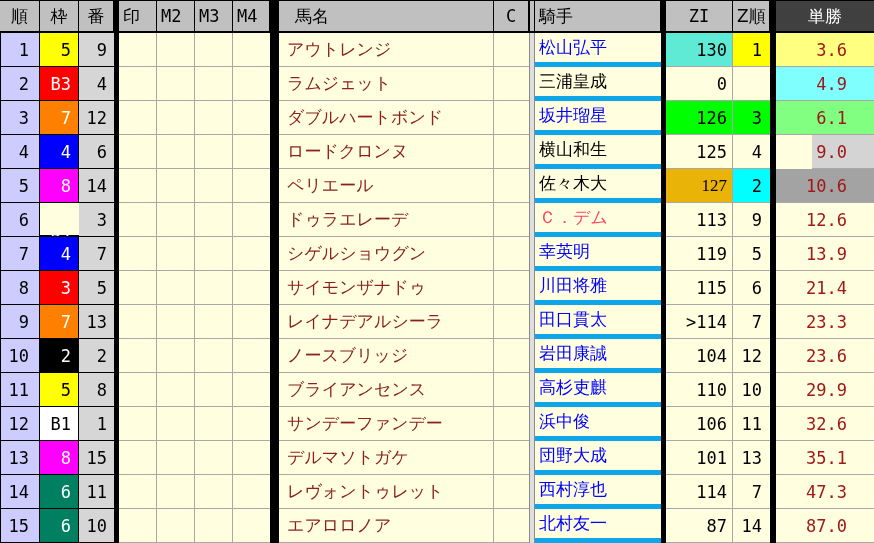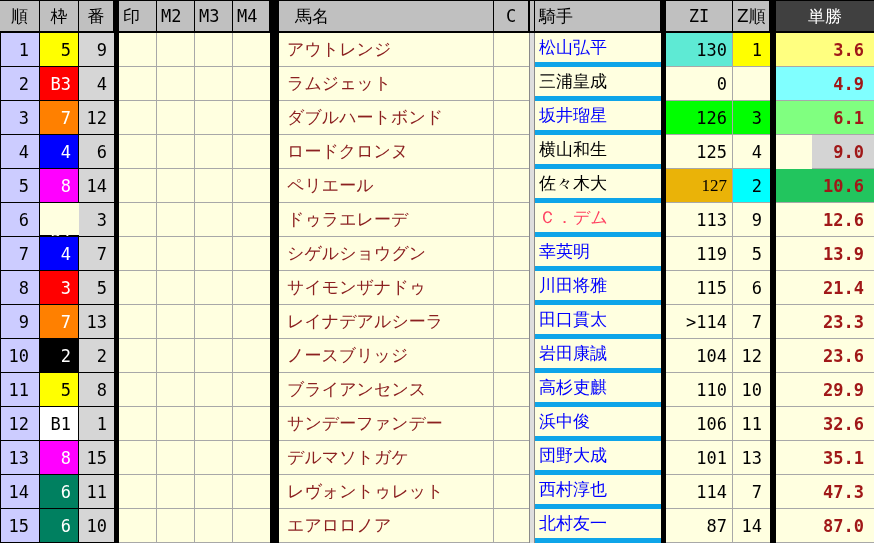--- a/index.html
+++ b/index.html
@@ -41,21 +41,21 @@
   .rank  { background:#ccccff; border-left:1px solid #000; border-right:1px solid #000; border-bottom:1px solid #000; justify-content:flex-end; padding-right:10px; }
   .frame { background:#fff; border-right:1px solid #000; border-bottom:1px solid #000; justify-content:flex-end; padding-right:7px; }
   .num   { background:#d6d6d6; border-bottom:1px solid #000; justify-content:flex-end; padding-right:7px; }
   .mark  { background:#ffffe0; border-right:1px solid #a8a8a8; border-bottom:1px solid #a8a8a8; }
   .mark.last { border-right:none; }
   .horse { background:#ffffe0; border-right:1px solid #a8a8a8; border-bottom:1px solid #a8a8a8; color:#8b2020; padding-left:8px; }
   .ccol  { background:#ffffe0; border-bottom:1px solid #a8a8a8; }
   .jockey{ background:#ffffe0; border-bottom:5px solid #0ea5e9; padding-left:4px; }
   .zi    { background:#ffffe0; border-right:1px solid #a8a8a8; border-bottom:1px solid #a8a8a8; justify-content:flex-end; padding-right:5px; }
   .zo    { background:#ffffe0; border-bottom:1px solid #a8a8a8; justify-content:flex-end; padding-right:8px; }
-  .odds  { background:#ffffe0; border-bottom:1px solid #a8a8a8; justify-content:flex-end; padding-right:10px; color:#a01818;font-weight:bold; }
+  .odds  { background:#ffffe0; border-bottom:1px solid #a8a8a8; justify-content:flex-end; padding-right:27px; color:#a01818; }
 </style>
 </head>
 <body>
 
 <div class="table">
 
   <div class="row head">
     <div class="c hc mono">順</div>
     <div class="c hc">枠</div>
     <div class="c hc">番</div>
@@ -172,21 +172,21 @@
     <div class="c mark last"></div>
     <div class="vbar"></div>
     <div class="c horse">ペリエール</div>
     <div class="c ccol"></div>
     <div class="gbar"></div>
     <div class="c jockey" style="color: #000000;">佐々木大</div>
     <div class="vbar"></div>
     <div class="c zi mono" style="background-color: #eab308; font-family: Liberation Serif, serif;">127</div>
     <div class="c zo mono" style="background-color: rgb(0, 255, 255);">2</div>
     <div class="vbar"></div>
-    <div class="c odds mono" style="background-color: #22c55e;">10.6</div>
+    <div class="c odds mono" style="background-color: #a3a3a3;">10.6</div>
   </div>
 
   <div class="row">
     <div class="c rank mono">6</div>
     <div class="c frame mono" style="background-color: rgb(0, 0, 0); color: rgb(255, 255, 255); margin-top: 32px;">B2</div>
     <div class="c num mono">3</div>
     <div class="vbar"></div>
     <div class="c mark"></div>
     <div class="c mark"></div>
     <div class="c mark"></div>

